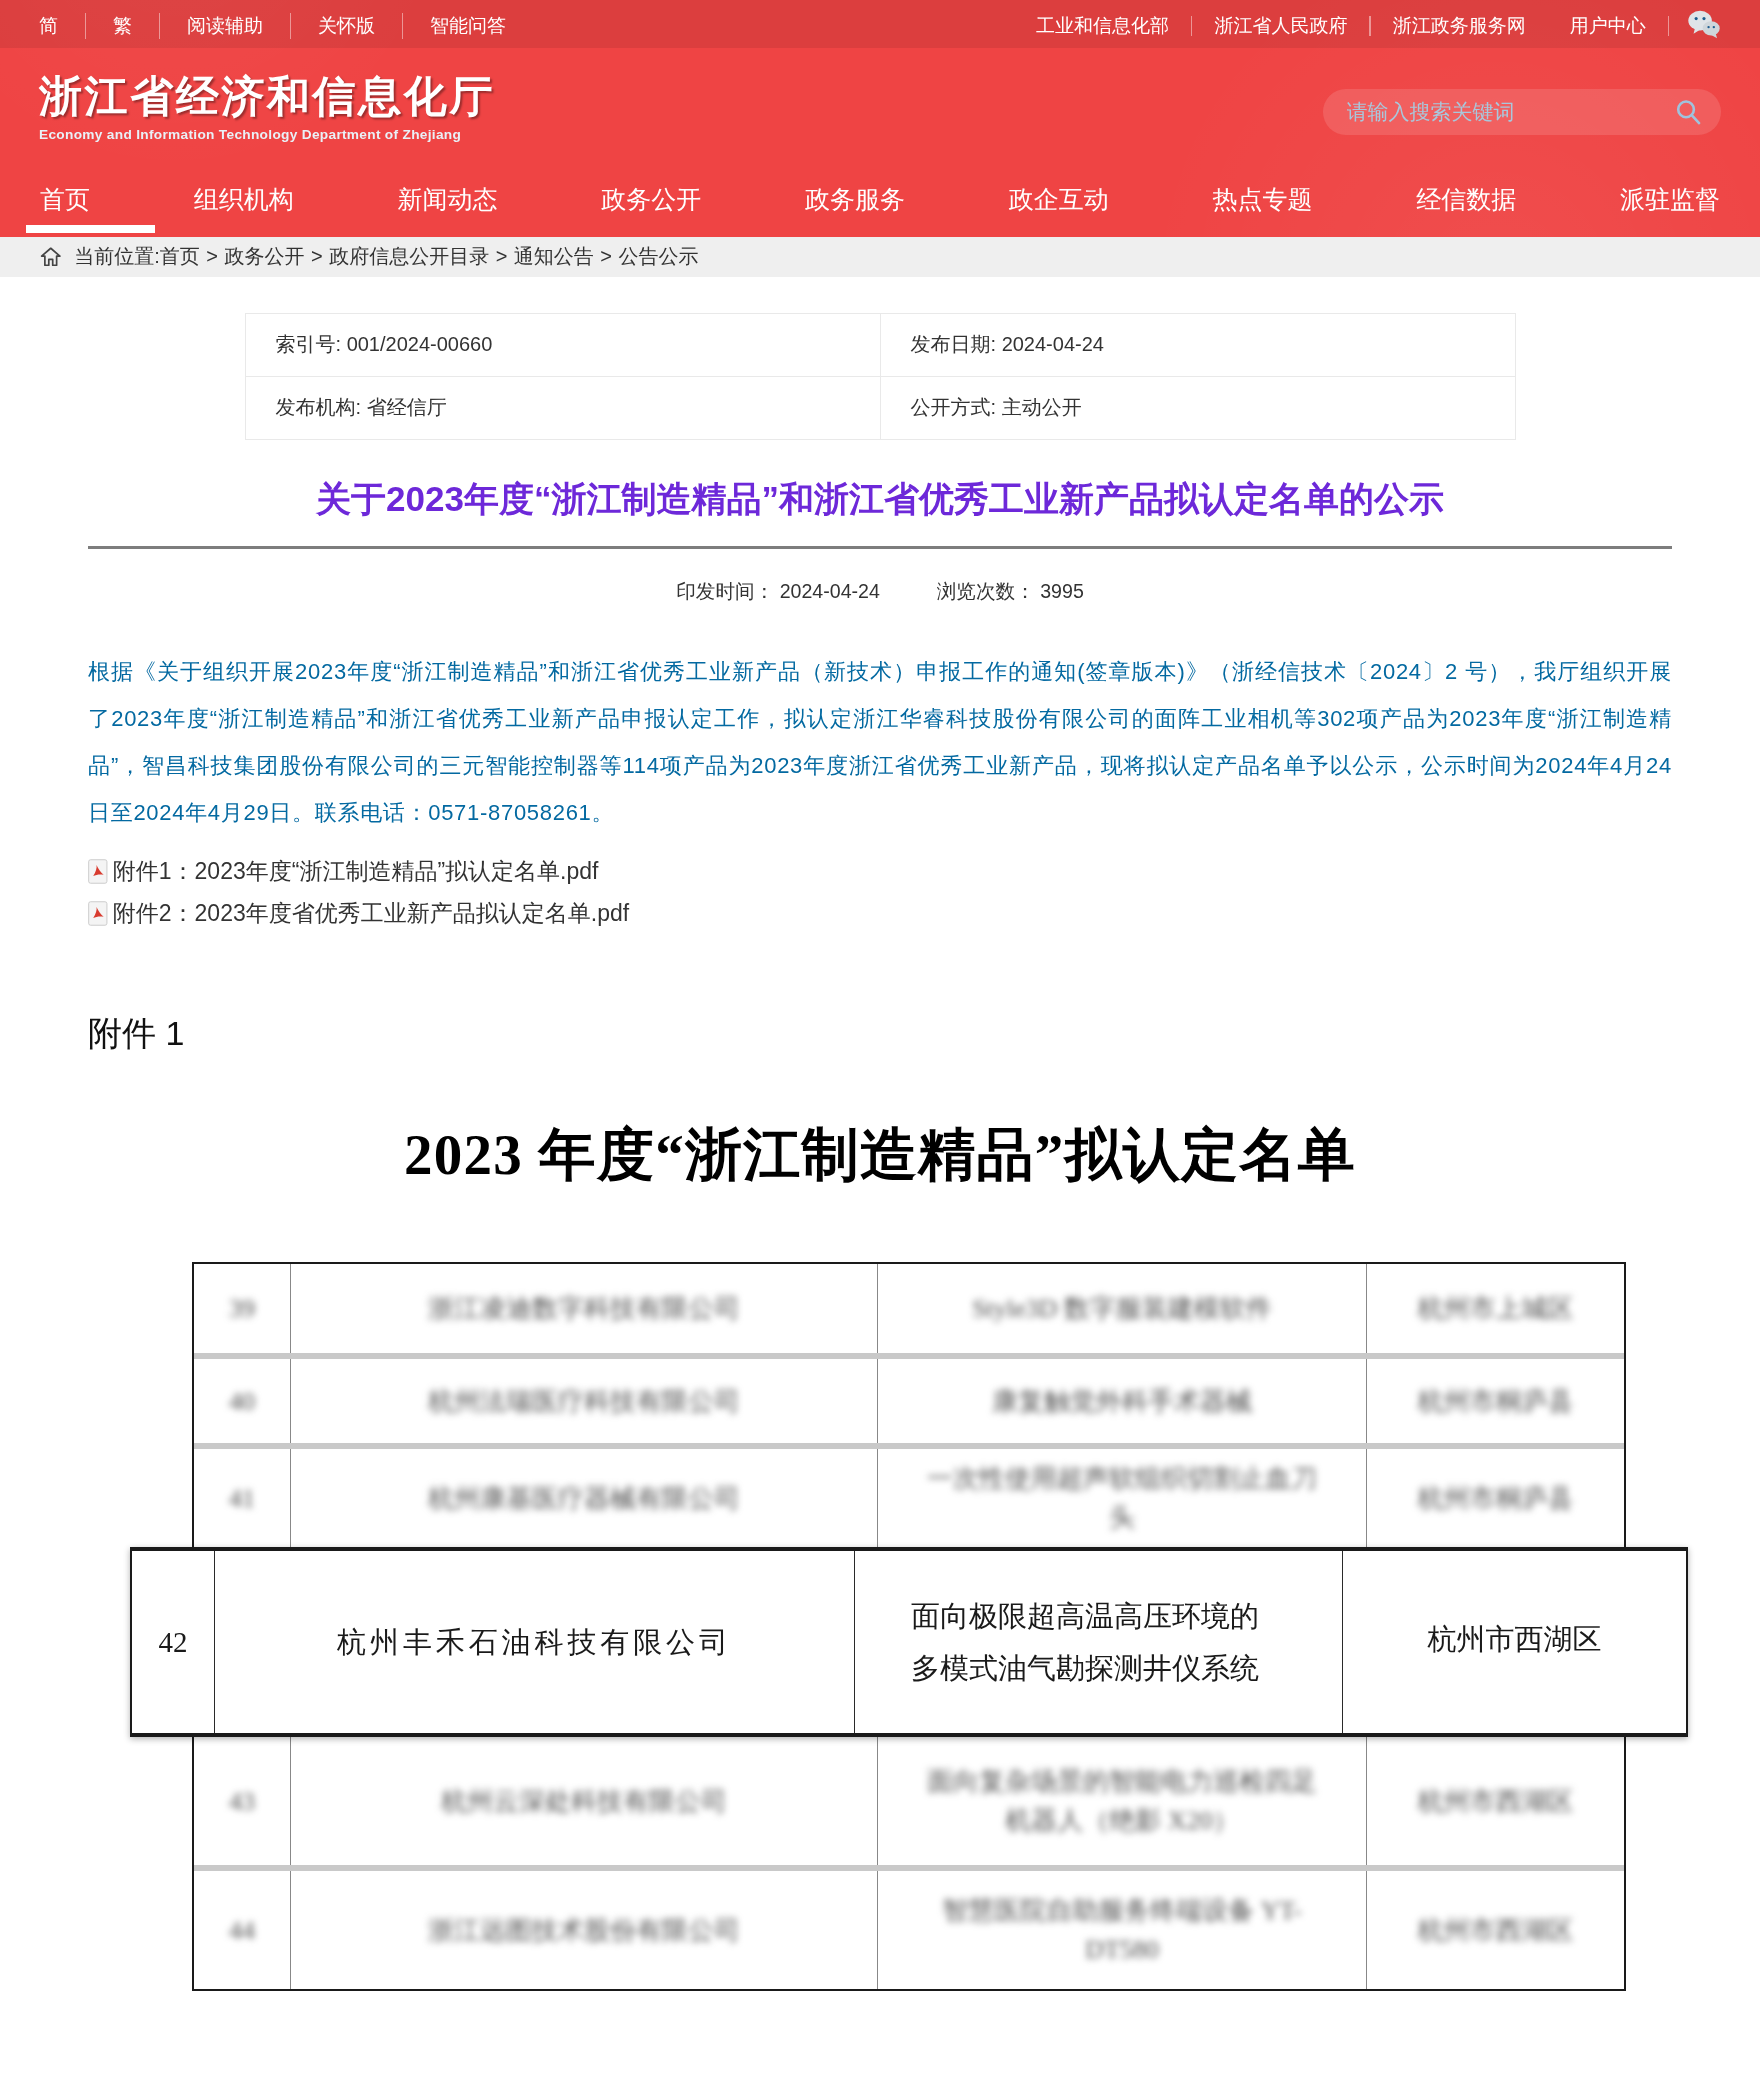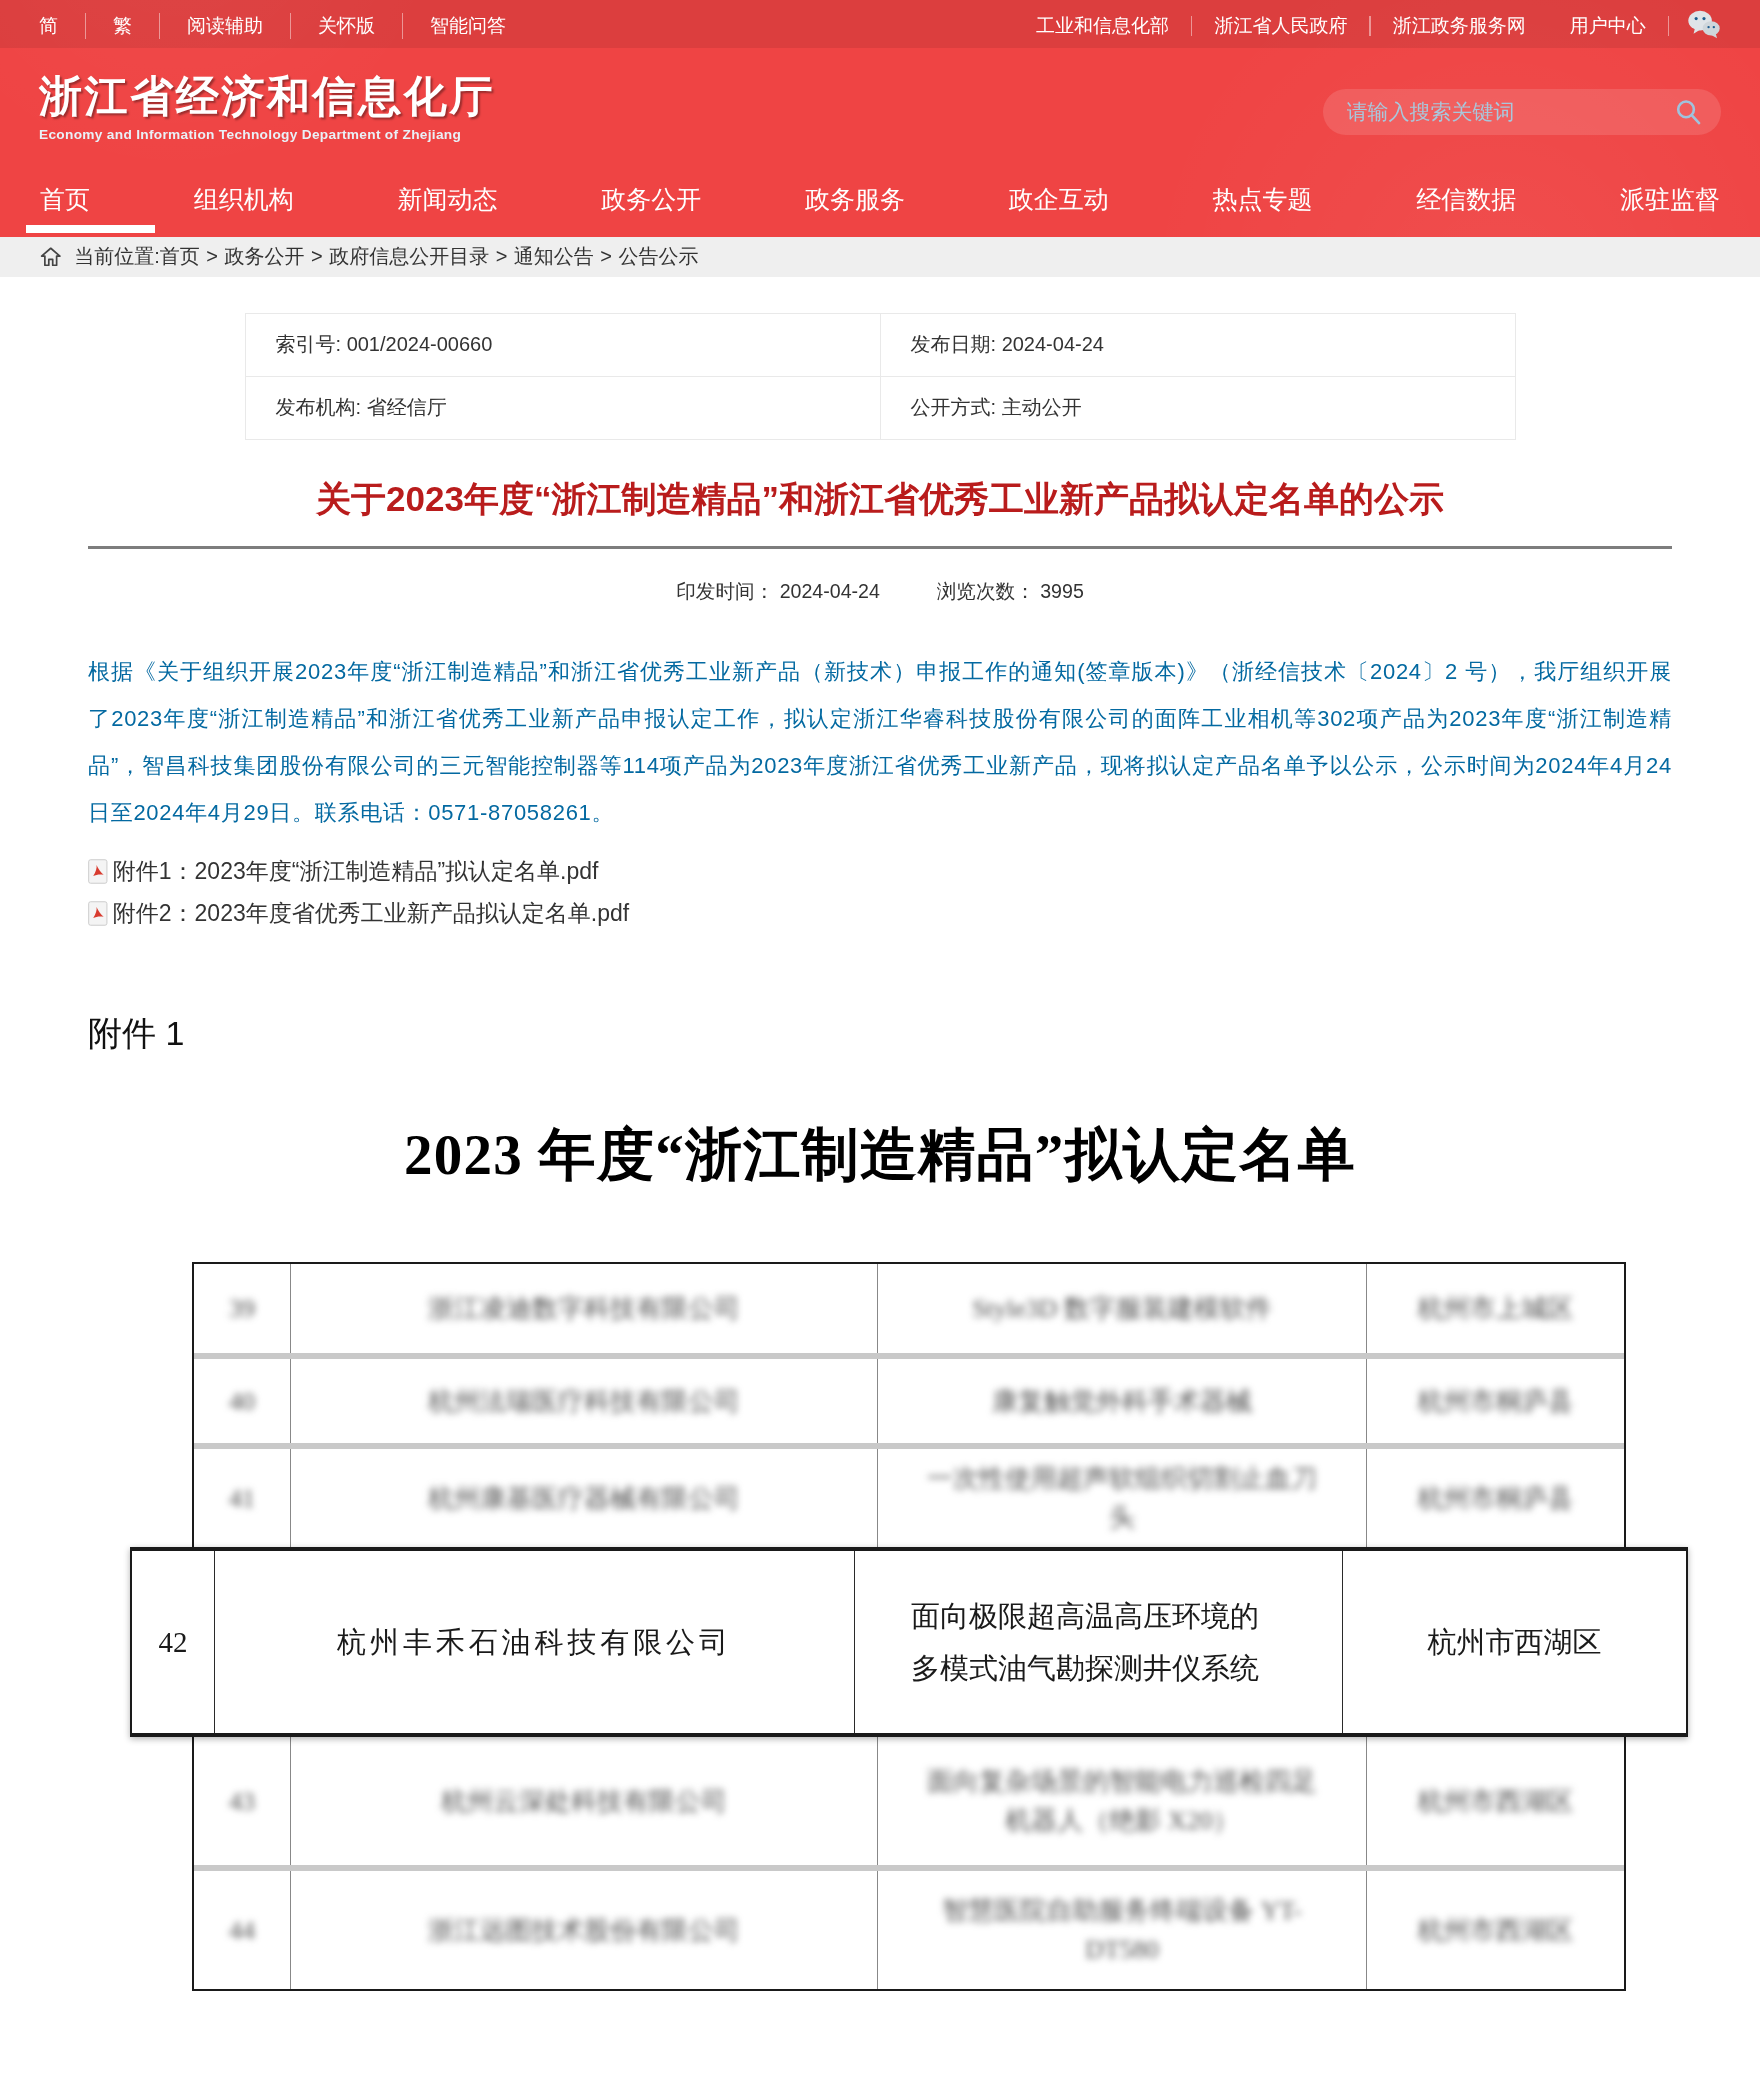--- a/index.html
+++ b/index.html
@@ -49,21 +49,21 @@
   .crumbbar span, .crumbbar a { font-size:20px; color:#333333; text-decoration:none; }
   .crumb-sep { margin:0 6.5px; color:#333; }
 
   
   .content { width:1584px; margin:0 auto; }
 
   table.meta { border-collapse:collapse; width:1271px; margin:36px auto 4px auto; }
   table.meta td { border:1.3px solid #e9e9e9; height:63px; width:50%;
     font-size:20px; color:#333333; padding-left:30px; background:#ffffff; }
 
-  .art-title { text-align:center; font-size:35px; font-weight:bold; color:#b91c1c;
+  .art-title { text-align:center; font-size:35px; font-weight:bold; color:#6d28d9;
     margin-top:34px; line-height:1.4; }
   .rule { height:2.6px; background:#7d7d7d; margin-top:23.5px; }
   .info-line { text-align:center; margin-top:29px; font-size:19.6px; color:#333333; }
   .info-line .gap { display:inline-block; width:46px; }
 
   .body-par { margin-top:43px; font-size:22px; color:#0369a1; line-height:47px;
     text-align:justify; letter-spacing:0.7px; }
 
   .attach { margin-top:14.3px; }
   .attach-row { display:flex; align-items:center; height:42px; }
@@ -98,21 +98,21 @@
   .r41 .c3 span, .r43 .c3 span, .r44 .c3 span { display:block; max-width:404px; margin:0 auto; }
 
   
   .callout { position:relative; z-index:5; width:1558px; margin-left:-64px;
     background:#ffffff; border:2px solid #1a1a1a; border-top-width:4.6px; border-bottom-width:4.6px;
     box-shadow:0 2px 6.5px rgba(0,0,0,0.3); display:flex; height:190px; }
   .callout .pcell { font-size:29px; color:#1a1a1a; line-height:52px; }
   .callout .cc1 { width:82px; }
   .callout .cc2 { width:640px; letter-spacing:3.9px; }
   .callout .cc3 { width:488px; }
-  .callout .cc4 { flex:1; }
+  .callout .cc4 { flex:1;font-family:Liberation Mono, monospace; }
   .callout .cc2,.callout .cc3,.callout .cc4 { border-left:1.3px solid #2a2a2a; }
   .callout .cc3 span { display:block; max-width:375px; margin:0 auto; text-align:left; }
 </style>
 </head>
 <body>
 
 <div class="page">
 
   <div class="header">
 

